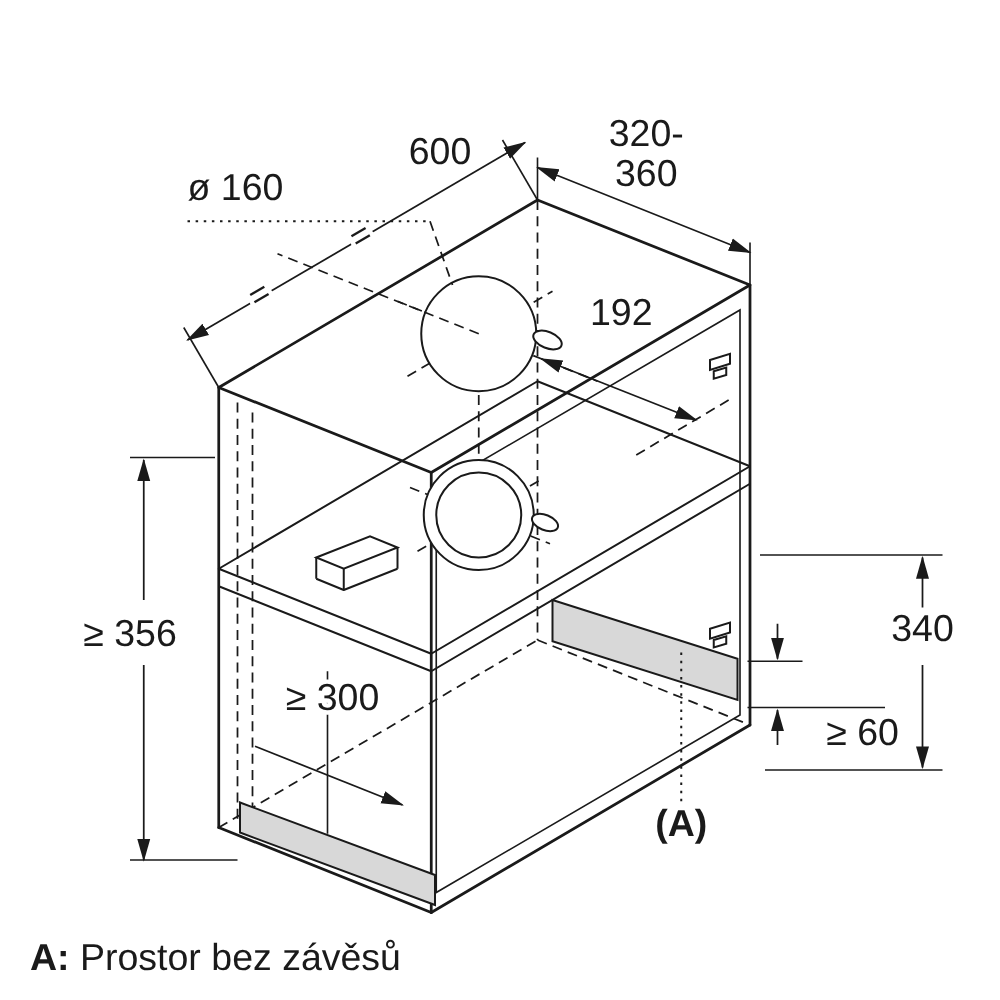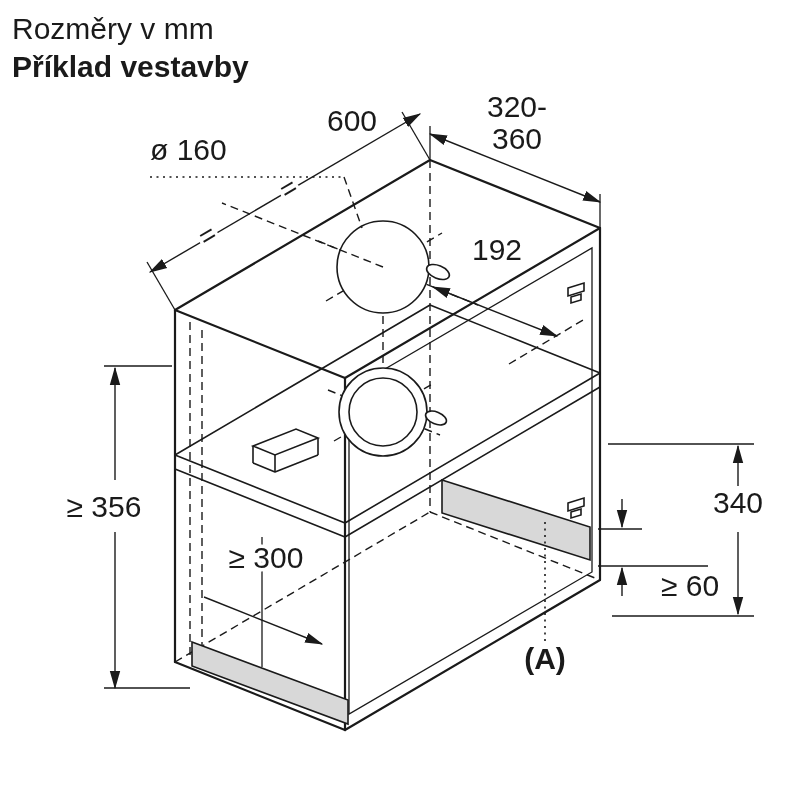--- a/index.html
+++ b/index.html
@@ -37,24 +37,20 @@
     stroke:#ffffff;stroke-width:7px;paint-order:stroke;stroke-linejoin:round;
   }
   .eq{font-size:27px;}
   .bold{font-weight:bold;}
 </style>
 </head>
 <body>
 
 <div class="page">
 
-  <div class="title-block">
-    <div class="title-line1">Rozměry v mm</div>
-    <div class="title-line2">Příklad vestavby</div>
-  </div>
 
   <svg class="drawing" width="800" height="800" viewBox="0 0 800 800">
     <defs>
       <marker id="arrow" viewBox="0 0 14 10" refX="13" refY="5" markerWidth="13" markerHeight="10" orient="auto-start-reverse">
         <path d="M0,1 L14,5 L0,9 Z" fill="#1a1a1a"></path>
       </marker>
     </defs>
 
     <g>
       <line class="dash" x1="430" y1="160" x2="430" y2="512"></line>
@@ -177,14 +173,17 @@
       <line class="dim" x1="622" y1="596" x2="622" y2="568" marker-end="url(#arrow)"></line>
       <text class="dimtxt" x="690" y="596" text-anchor="middle">≥ 60</text>
     </g>
 
     <g>
       <line class="dot" x1="545" y1="522" x2="545" y2="642"></line>
       <text class="dimtxt bold" x="545" y="669" text-anchor="middle">(A)</text>
     </g>
   </svg>
 
+  <div class="footer-block">
+    <span class="footer-prefix">A:</span><span> Prostor bez závěsů</span>
+  </div>
 
 </div>
 
 </body></html>

